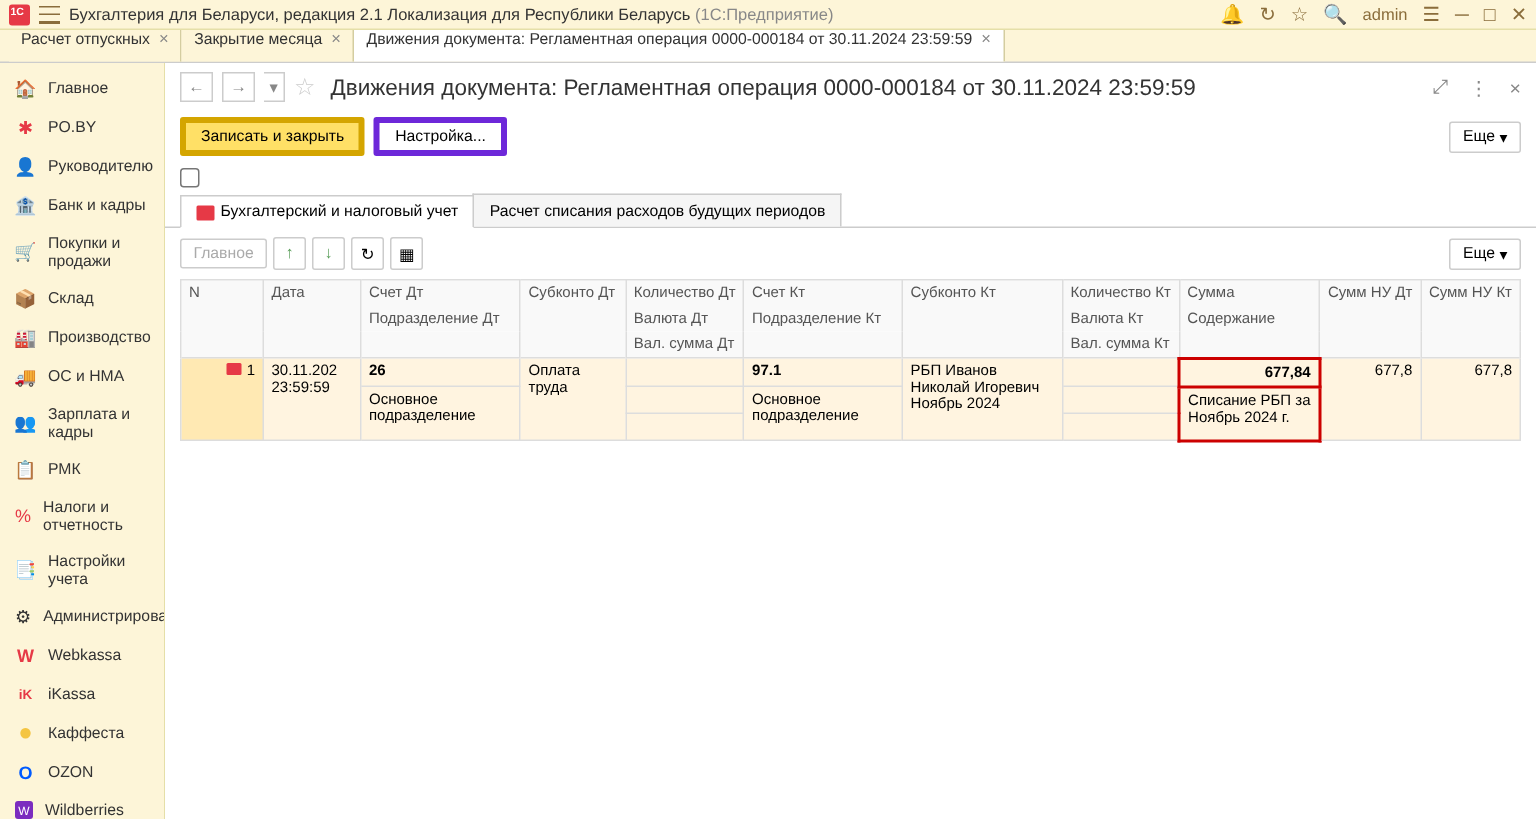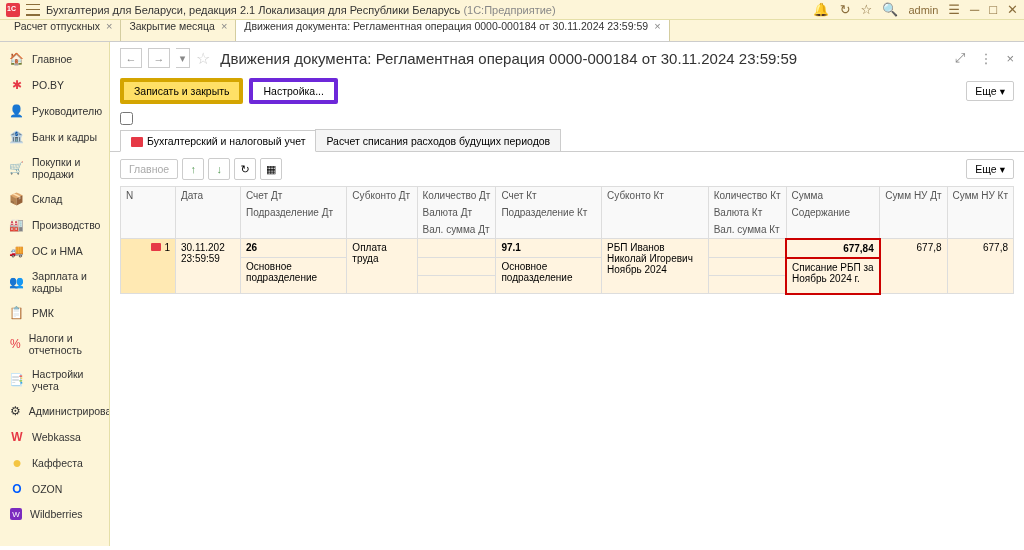--- a/index.html
+++ b/index.html
@@ -178,20 +178,24 @@
       </div>
     <div class="sidebar-item">
         <span class="sidebar-icon">⚙</span>
         <span>Администрирование</span>
       </div>
     <div class="sidebar-item">
         <span class="sidebar-icon" style="color:#e63946;font-weight:bold">W</span>
         <span>Webkassa</span>
       </div>
     <div class="sidebar-item">
+        <span class="sidebar-icon" style="color:#e63946;font-weight:bold;font-size:9px">iK</span>
+        <span>iKassa</span>
+      </div>
+    <div class="sidebar-item">
         <span class="sidebar-icon" style="color:#f4c542;font-size:16px">●</span>
         <span>Каффеста</span>
       </div>
     <div class="sidebar-item">
         <span class="sidebar-icon" style="color:#005bff;font-weight:bold">O</span>
         <span>OZON</span>
       </div>
     <div class="sidebar-item">
         <span class="sidebar-icon" style="background:#7b2cbf;color:#fff;width:12px;height:12px;font-size:8px;border-radius:2px">W</span>
         <span>Wildberries</span>

